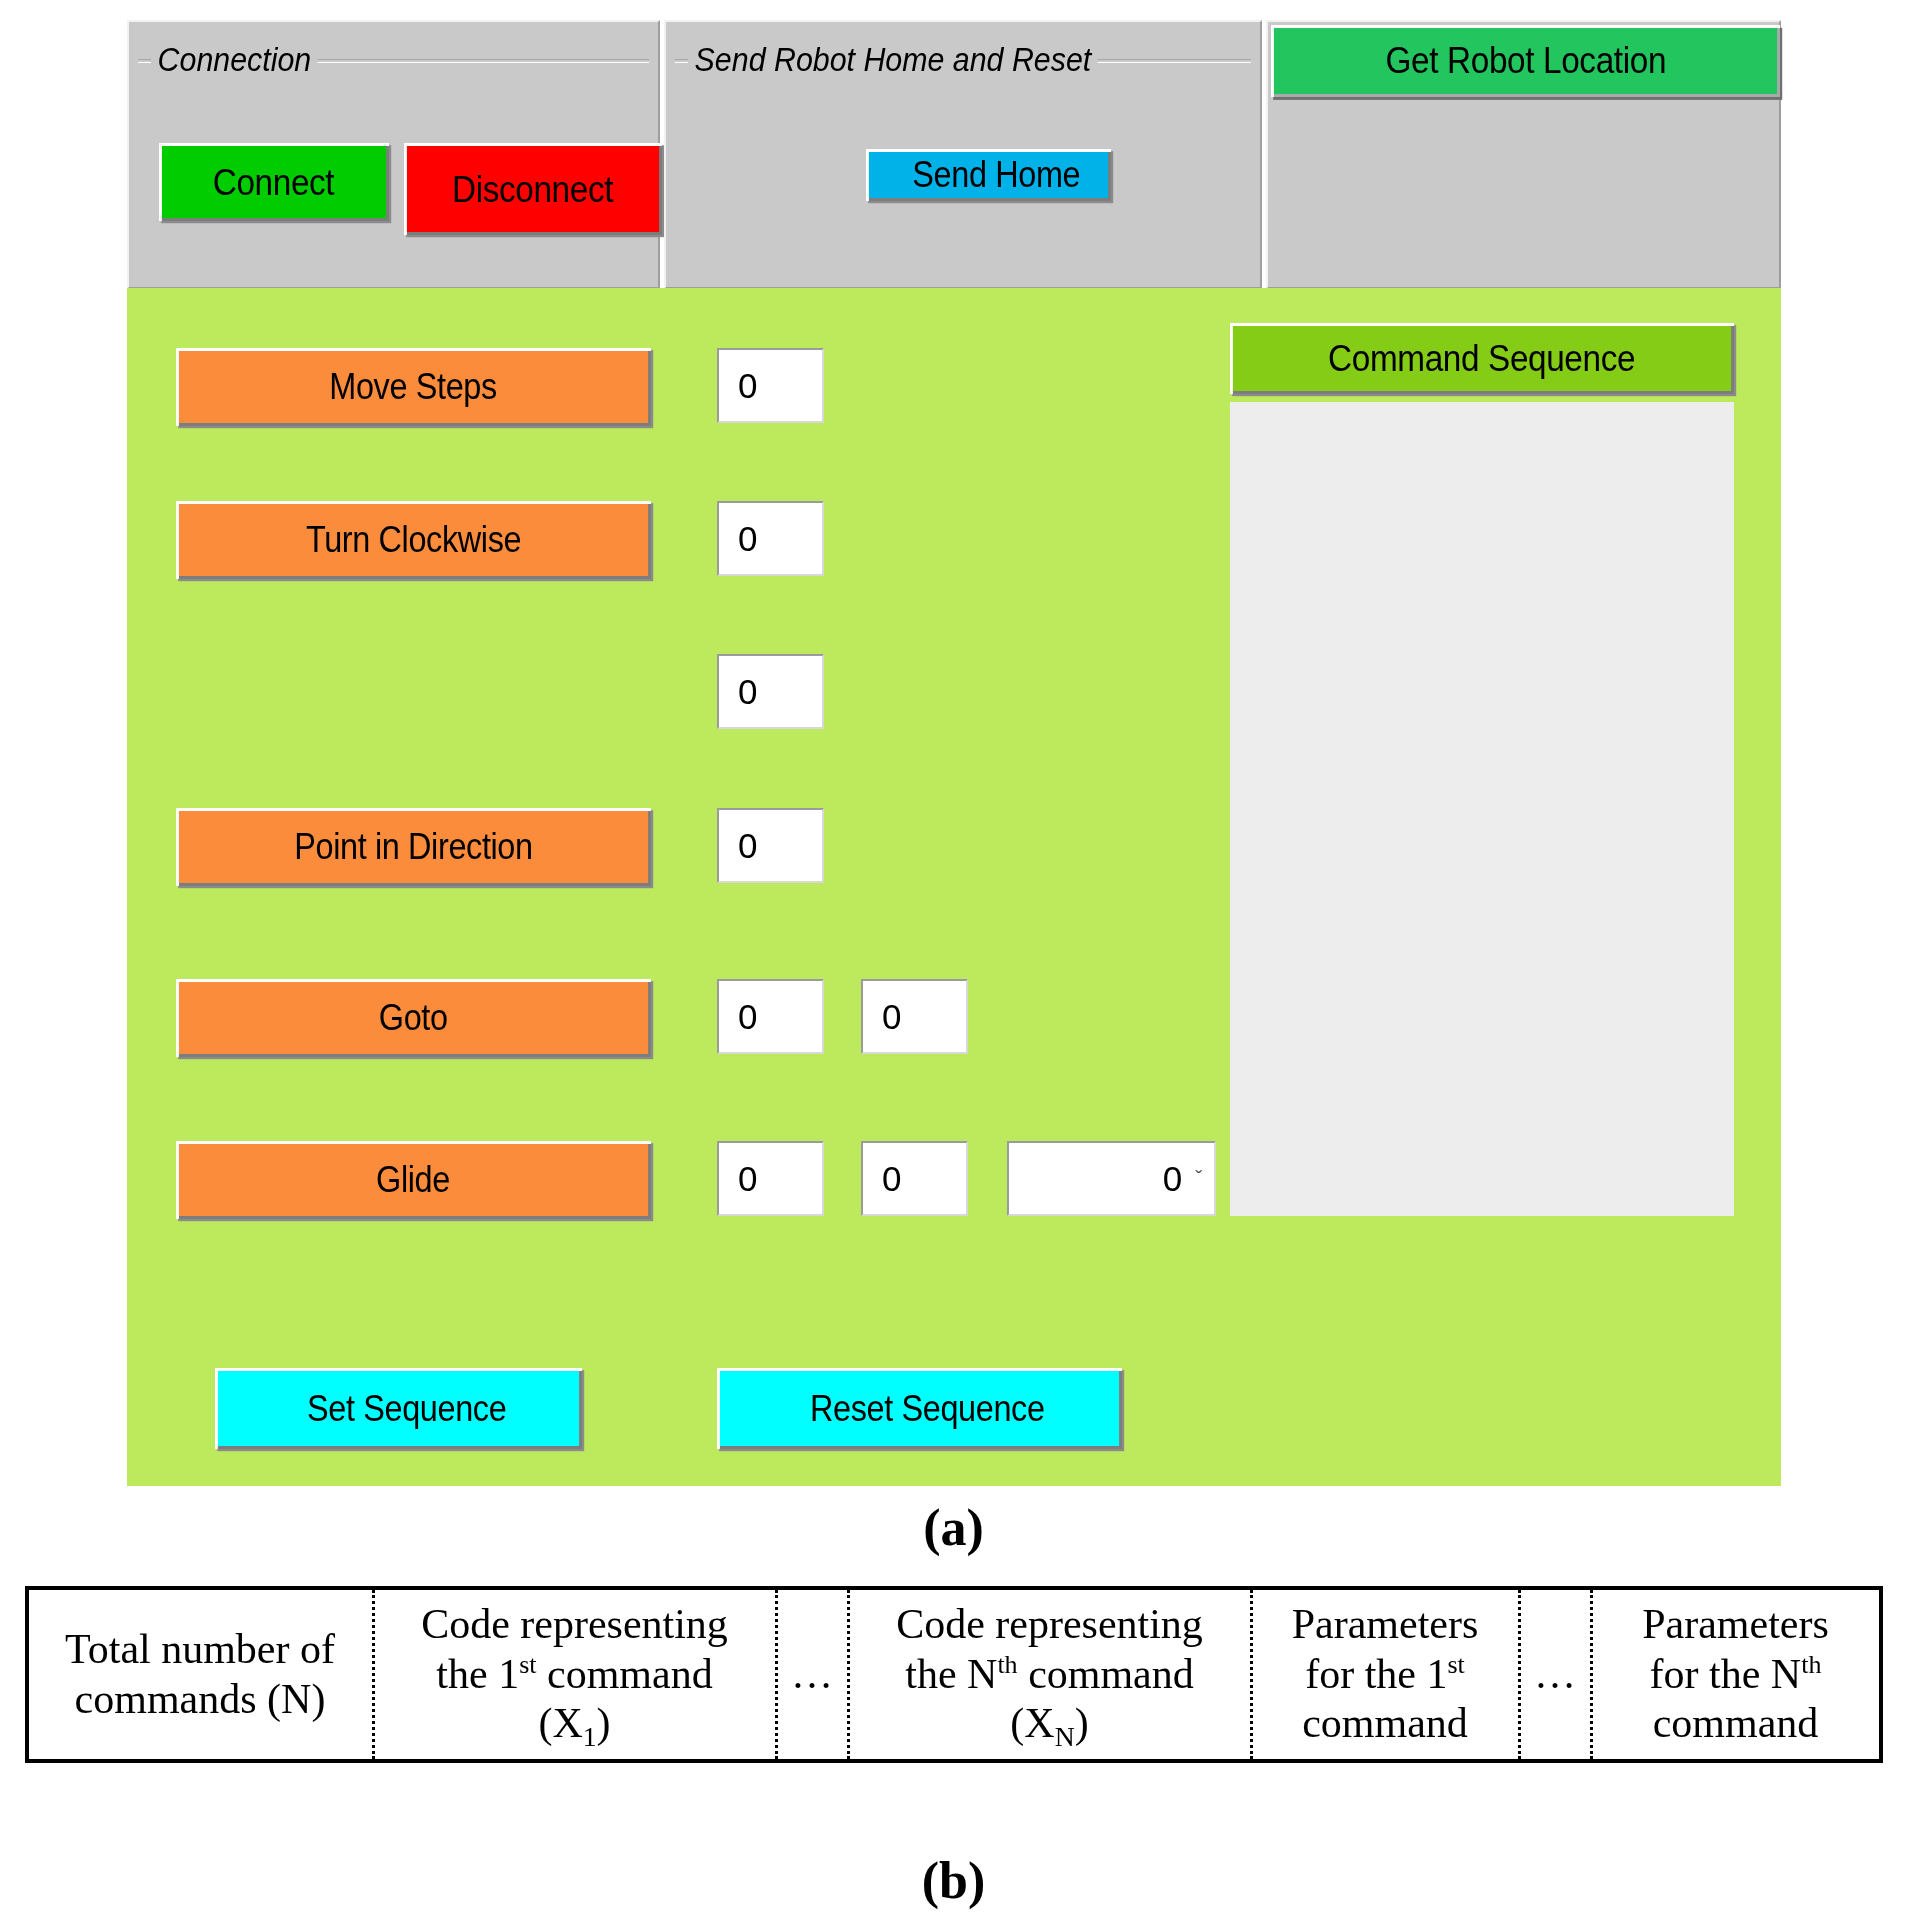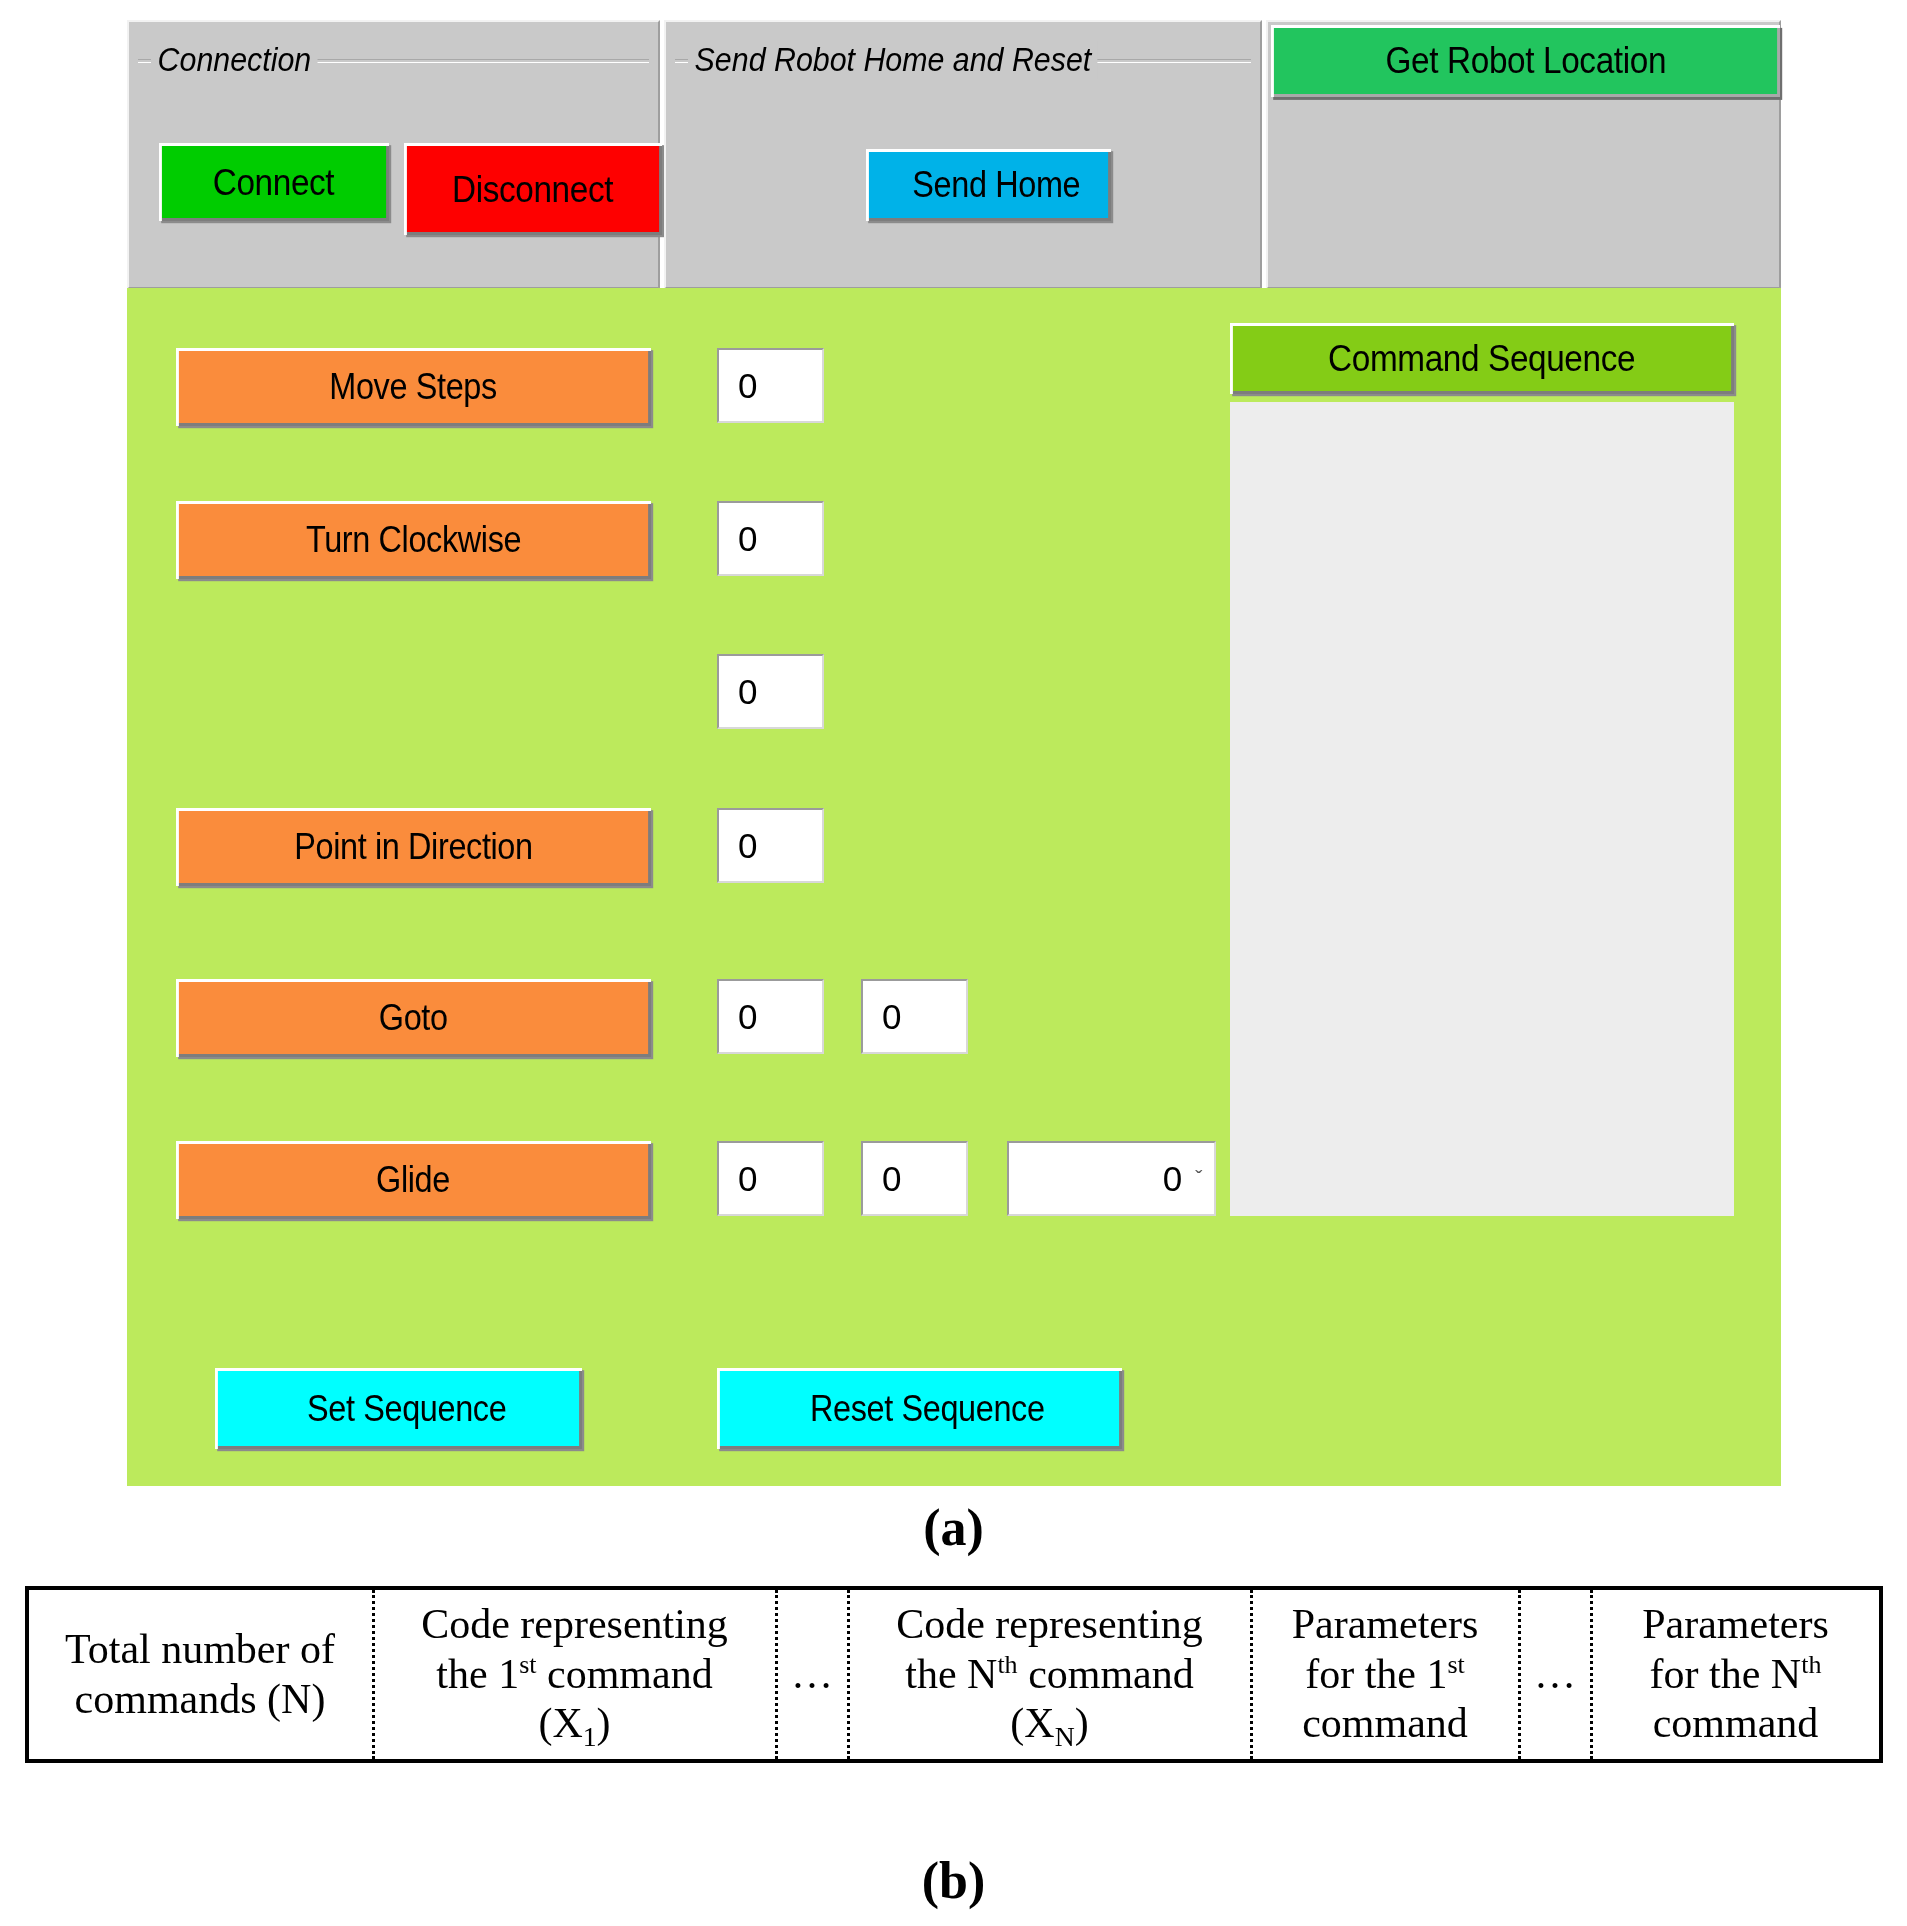--- a/index.html
+++ b/index.html
@@ -92,21 +92,21 @@
 
   #btn-connect {
     left: 30px; top: 121px; width: 230px; height: 78px;
     background: #00cc00; font-size: 37px;
   }
   #btn-disconnect {
     left: 275px; top: 121px; width: 258px; height: 92px;
     background: #fe0000; font-size: 37px;
   }
   #btn-send-home {
-    left: 200px; top: 127px; width: 245px; height: 72px;
+    left: 200px; top: 127px; width: 245px; height: 52px;
     background: #00b2e8; font-size: 36px; padding-left: 16px;
   }
   #btn-get-location {
     left: 2.9px; top: 2.9px; width: 509px; height: 72px;
     background: #22c55e; font-size: 37px;
     box-shadow:
       inset 2.9px 2.9px 0 0 #ffffff,
       inset -2.9px -2.9px 0 0 #a9a9a9,
       2.2px 2.9px 0 0 #6f6f6f;
   }

